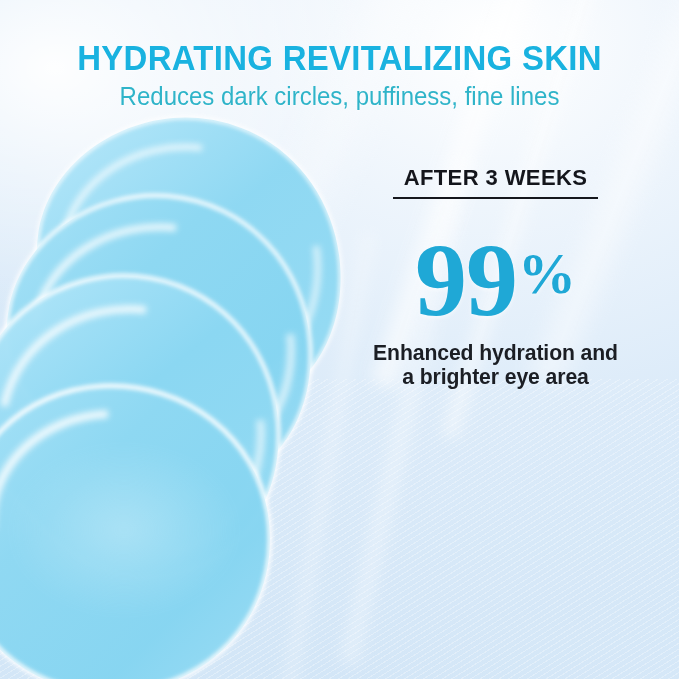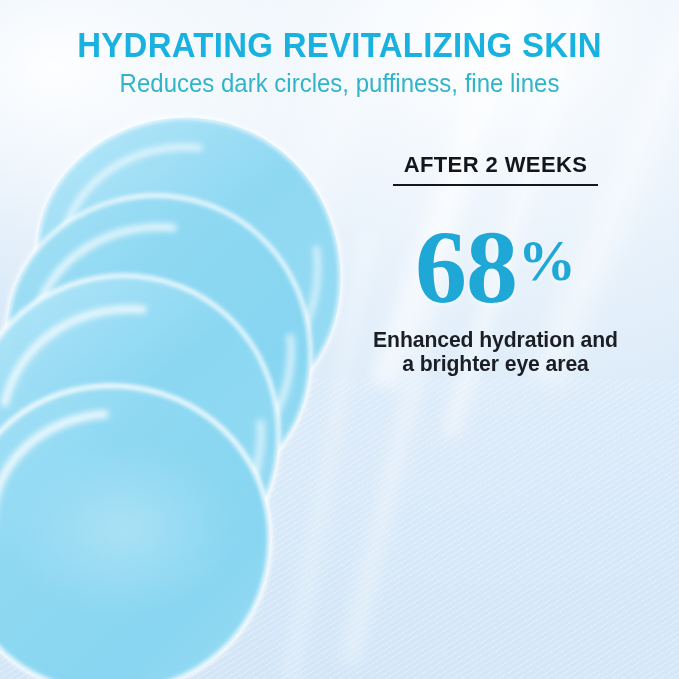--- a/index.html
+++ b/index.html
@@ -69,21 +69,21 @@
     top: 96px;
     width: 430px;
     height: 580px;
   }
   .patches svg { display: block; width: 100%; height: 100%; overflow: visible; }
 
   
   .content {
     position: absolute;
     left: 312px;
-    top: 0;
+    top: 13px;
     width: 367px;
     height: 503px;
   }
 
   .headline {
     position: absolute;
     left: -312px;
     top: 26px;
     width: 679px;
     text-align: center;
@@ -287,27 +287,27 @@
     </svg>
   </div>
 
   <div class="content">
 
     <div class="headline">HYDRATING REVITALIZING SKIN</div>
 
     <div class="subhead">Reduces dark circles, puffiness, fine lines</div>
 
     <div class="after-label">
-      <span>AFTER 2 WEEKS</span>
+      <span>AFTER 3 WEEKS</span>
       <span class="rule"></span>
     </div>
 
     <div class="stat stat-1">
       <div class="figure">
-        <span class="num">68</span><span class="pct">%</span>
+        <span class="num">99</span><span class="pct">%</span>
       </div>
       <div class="caption">
         <span class="line">Enhanced hydration and</span>
         <span class="line">a brighter eye area</span>
       </div>
     </div>
 
 
   </div>
 </div>

